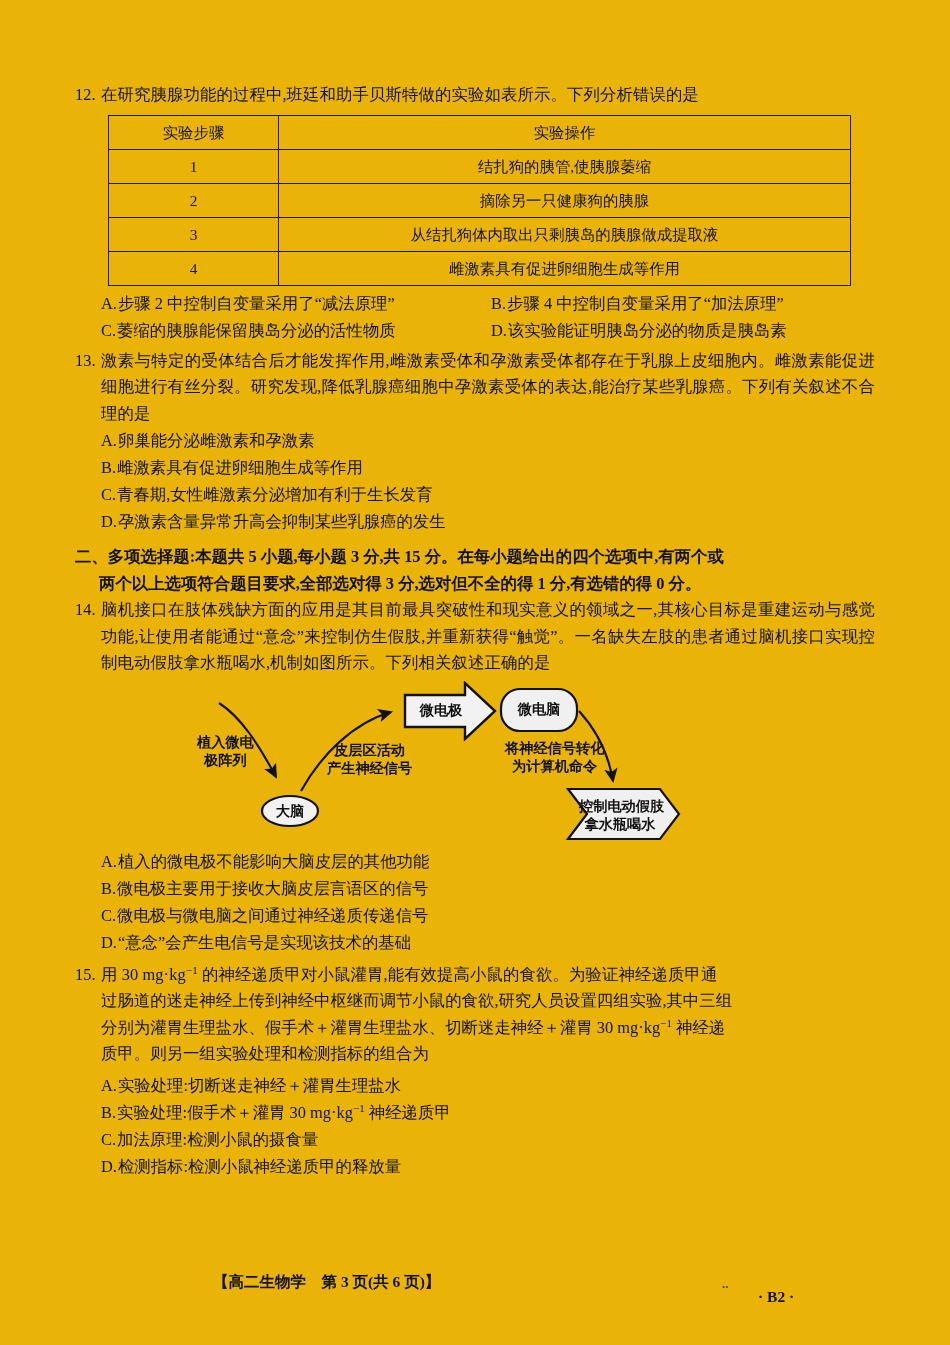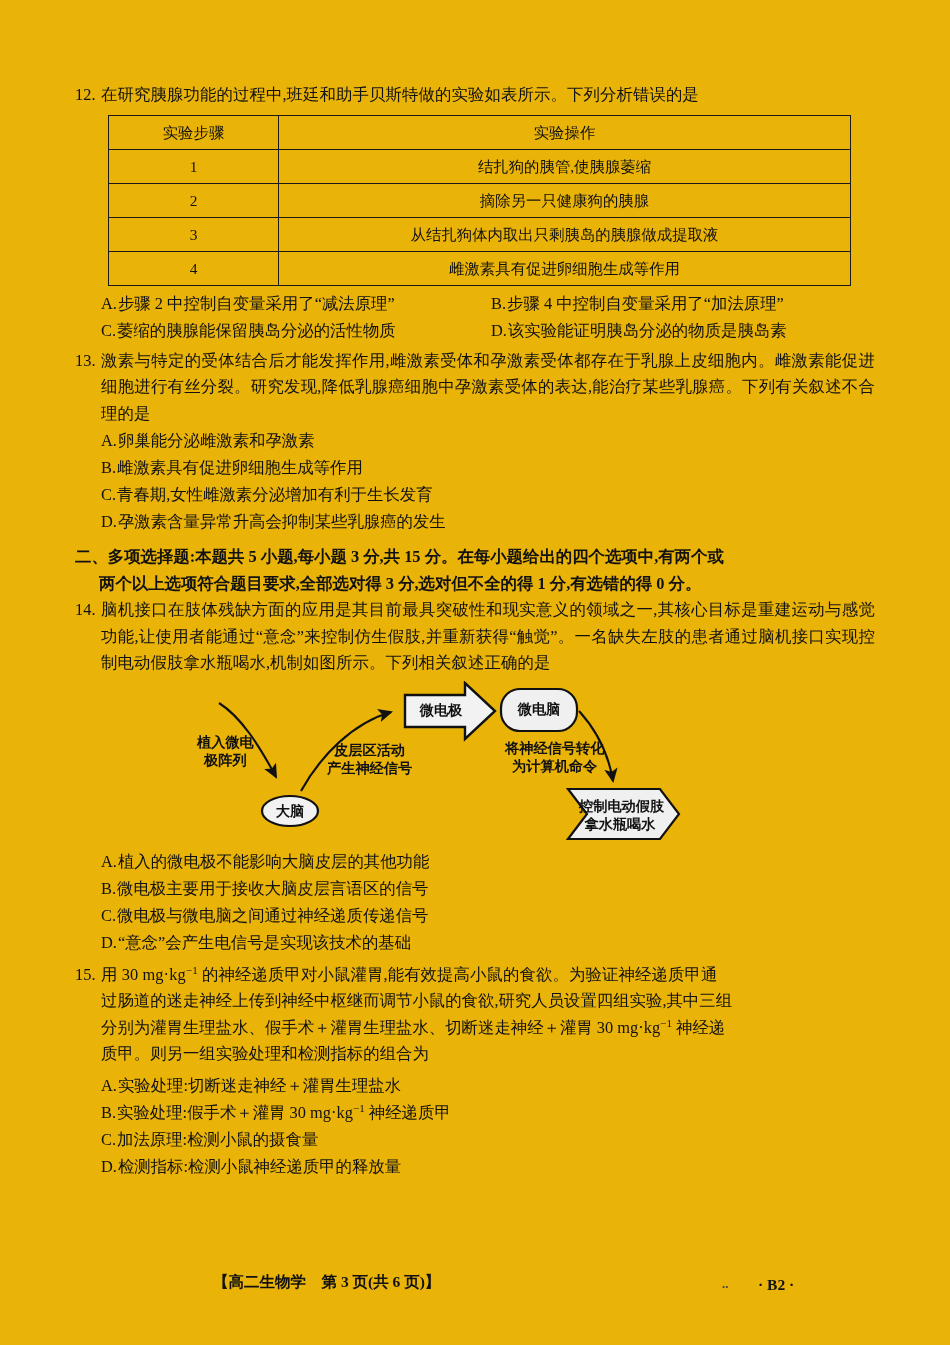--- a/index.html
+++ b/index.html
@@ -141,21 +141,21 @@
   }
   .footer .f-center {
     position: absolute;
     left: 213px;
     top: 0;
     white-space: nowrap;
   }
   .footer .f-right {
     position: absolute;
     left: 758px;
-    top: 4px;
+    top: 16px;
     white-space: nowrap;
     font-family: "Liberation Serif", serif;
   }
   .footer .f-dots {
     position: absolute;
     left: 722px;
     top: 4px;
     font-size: 13px;
     color: #444;
   }

